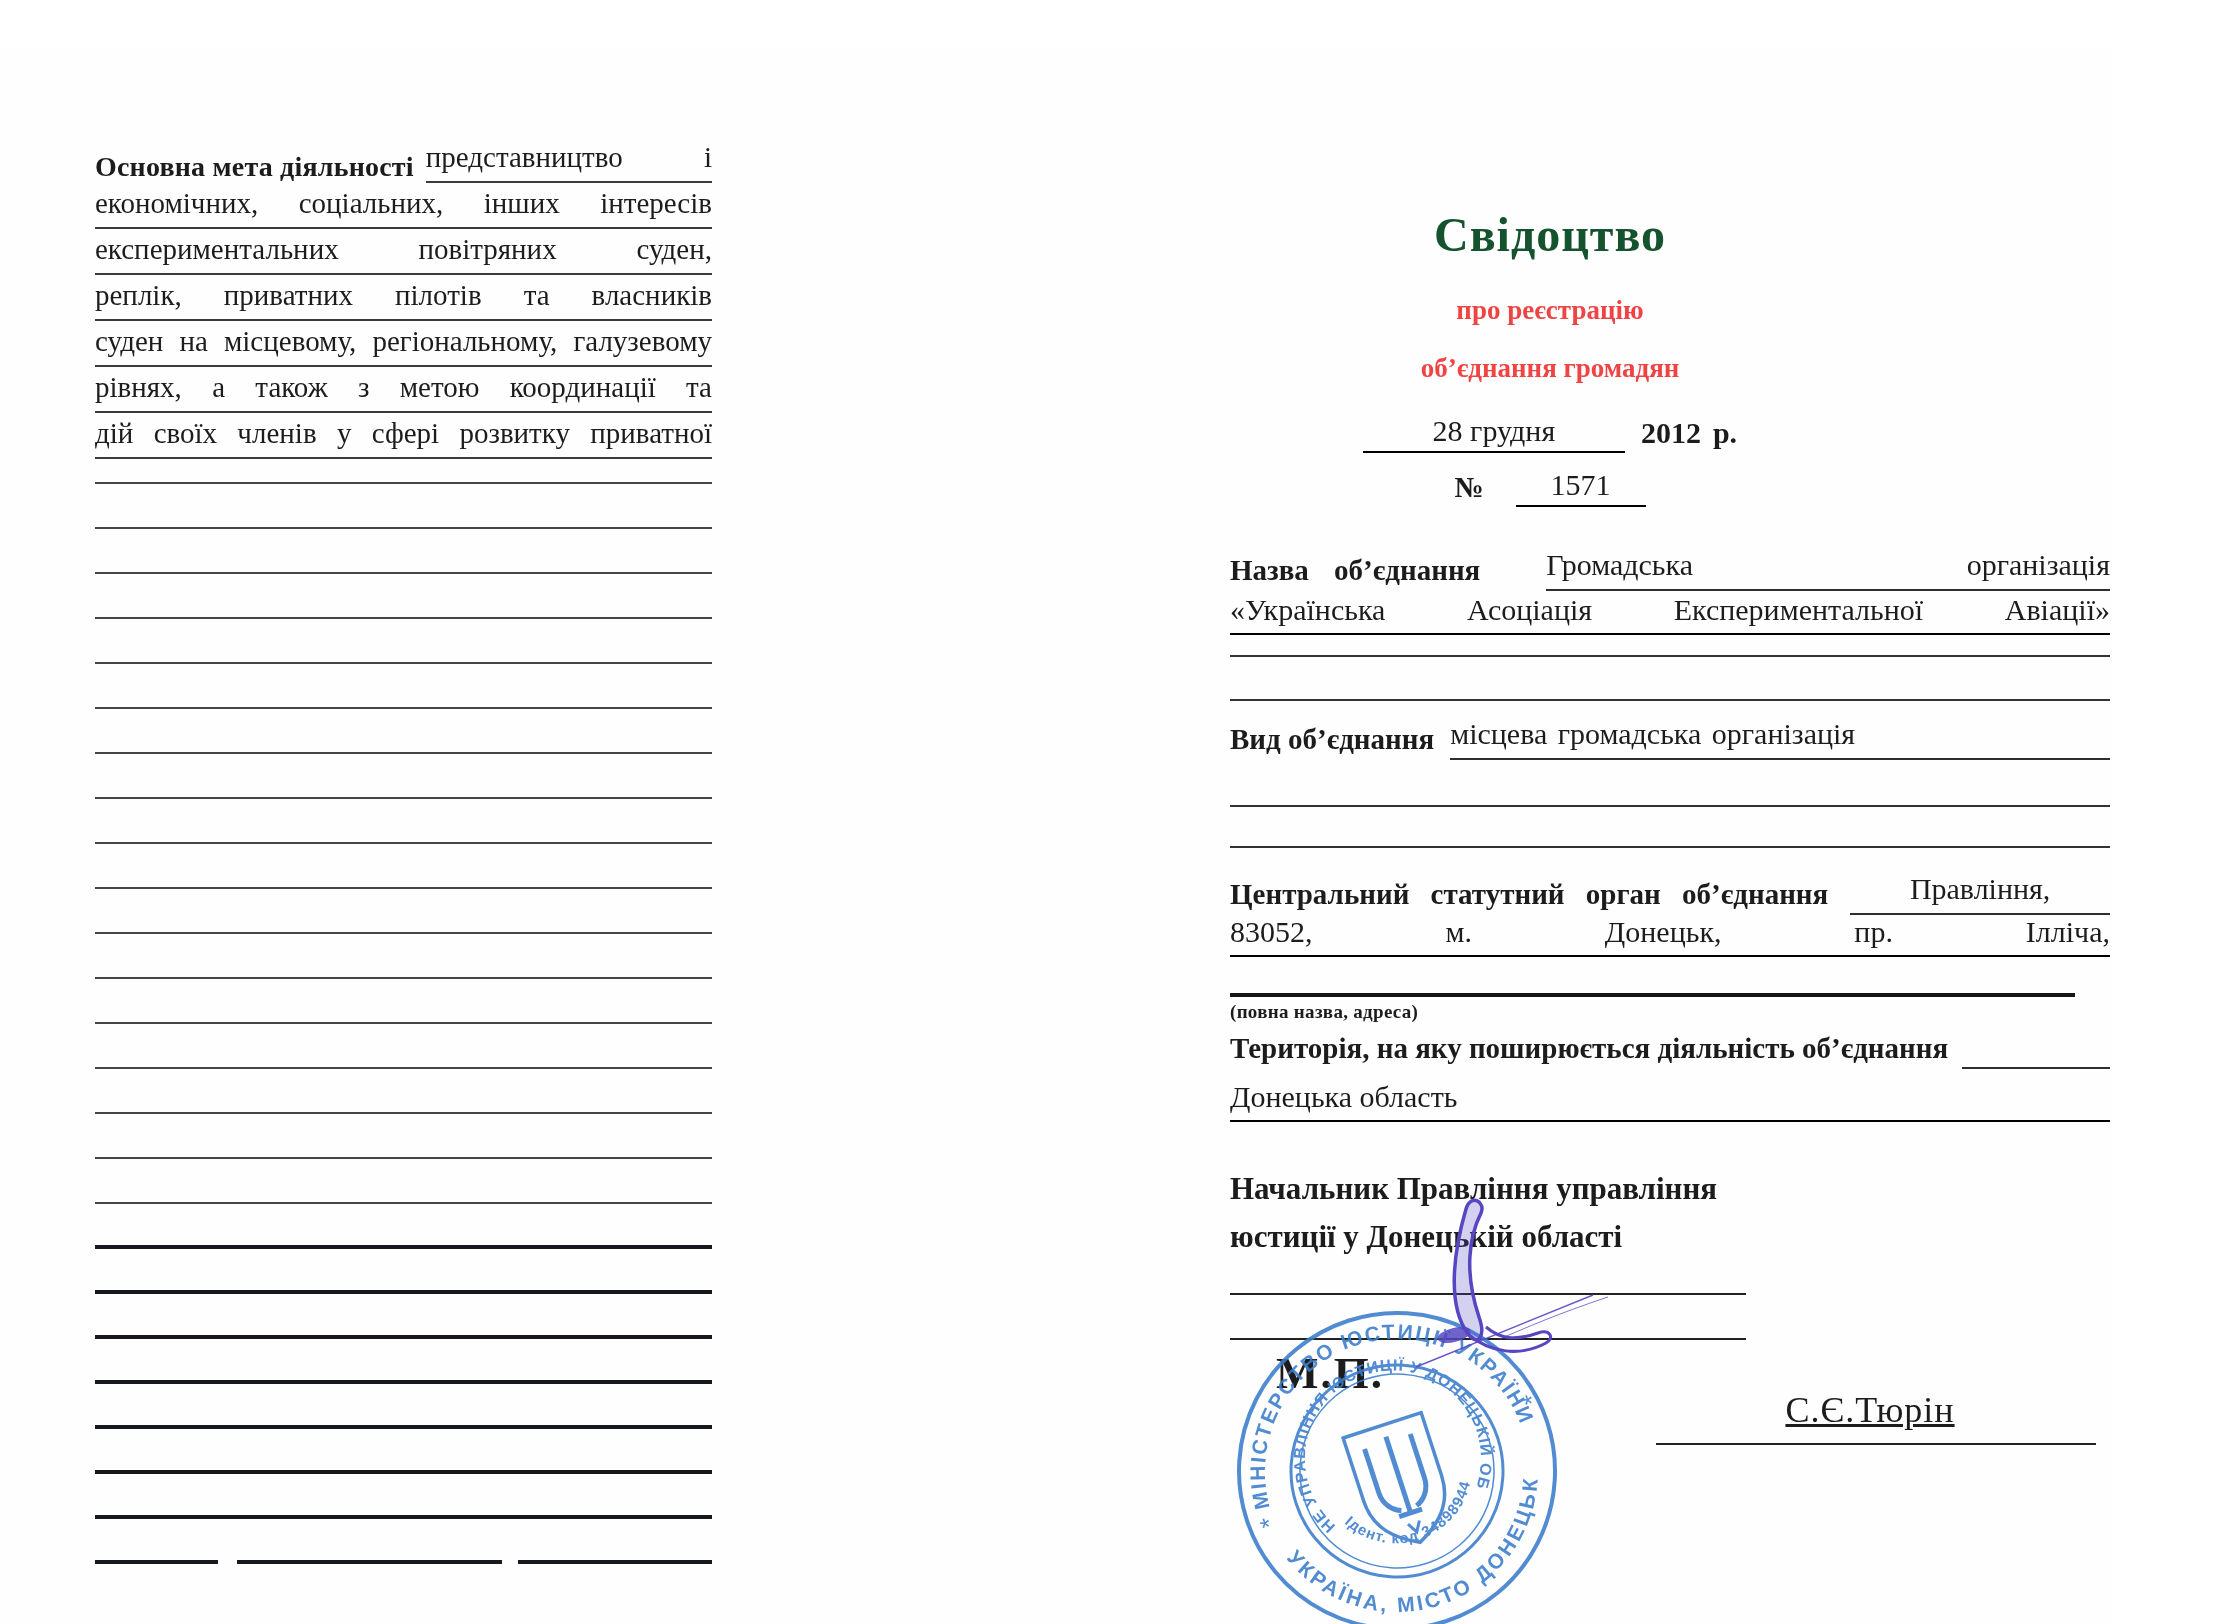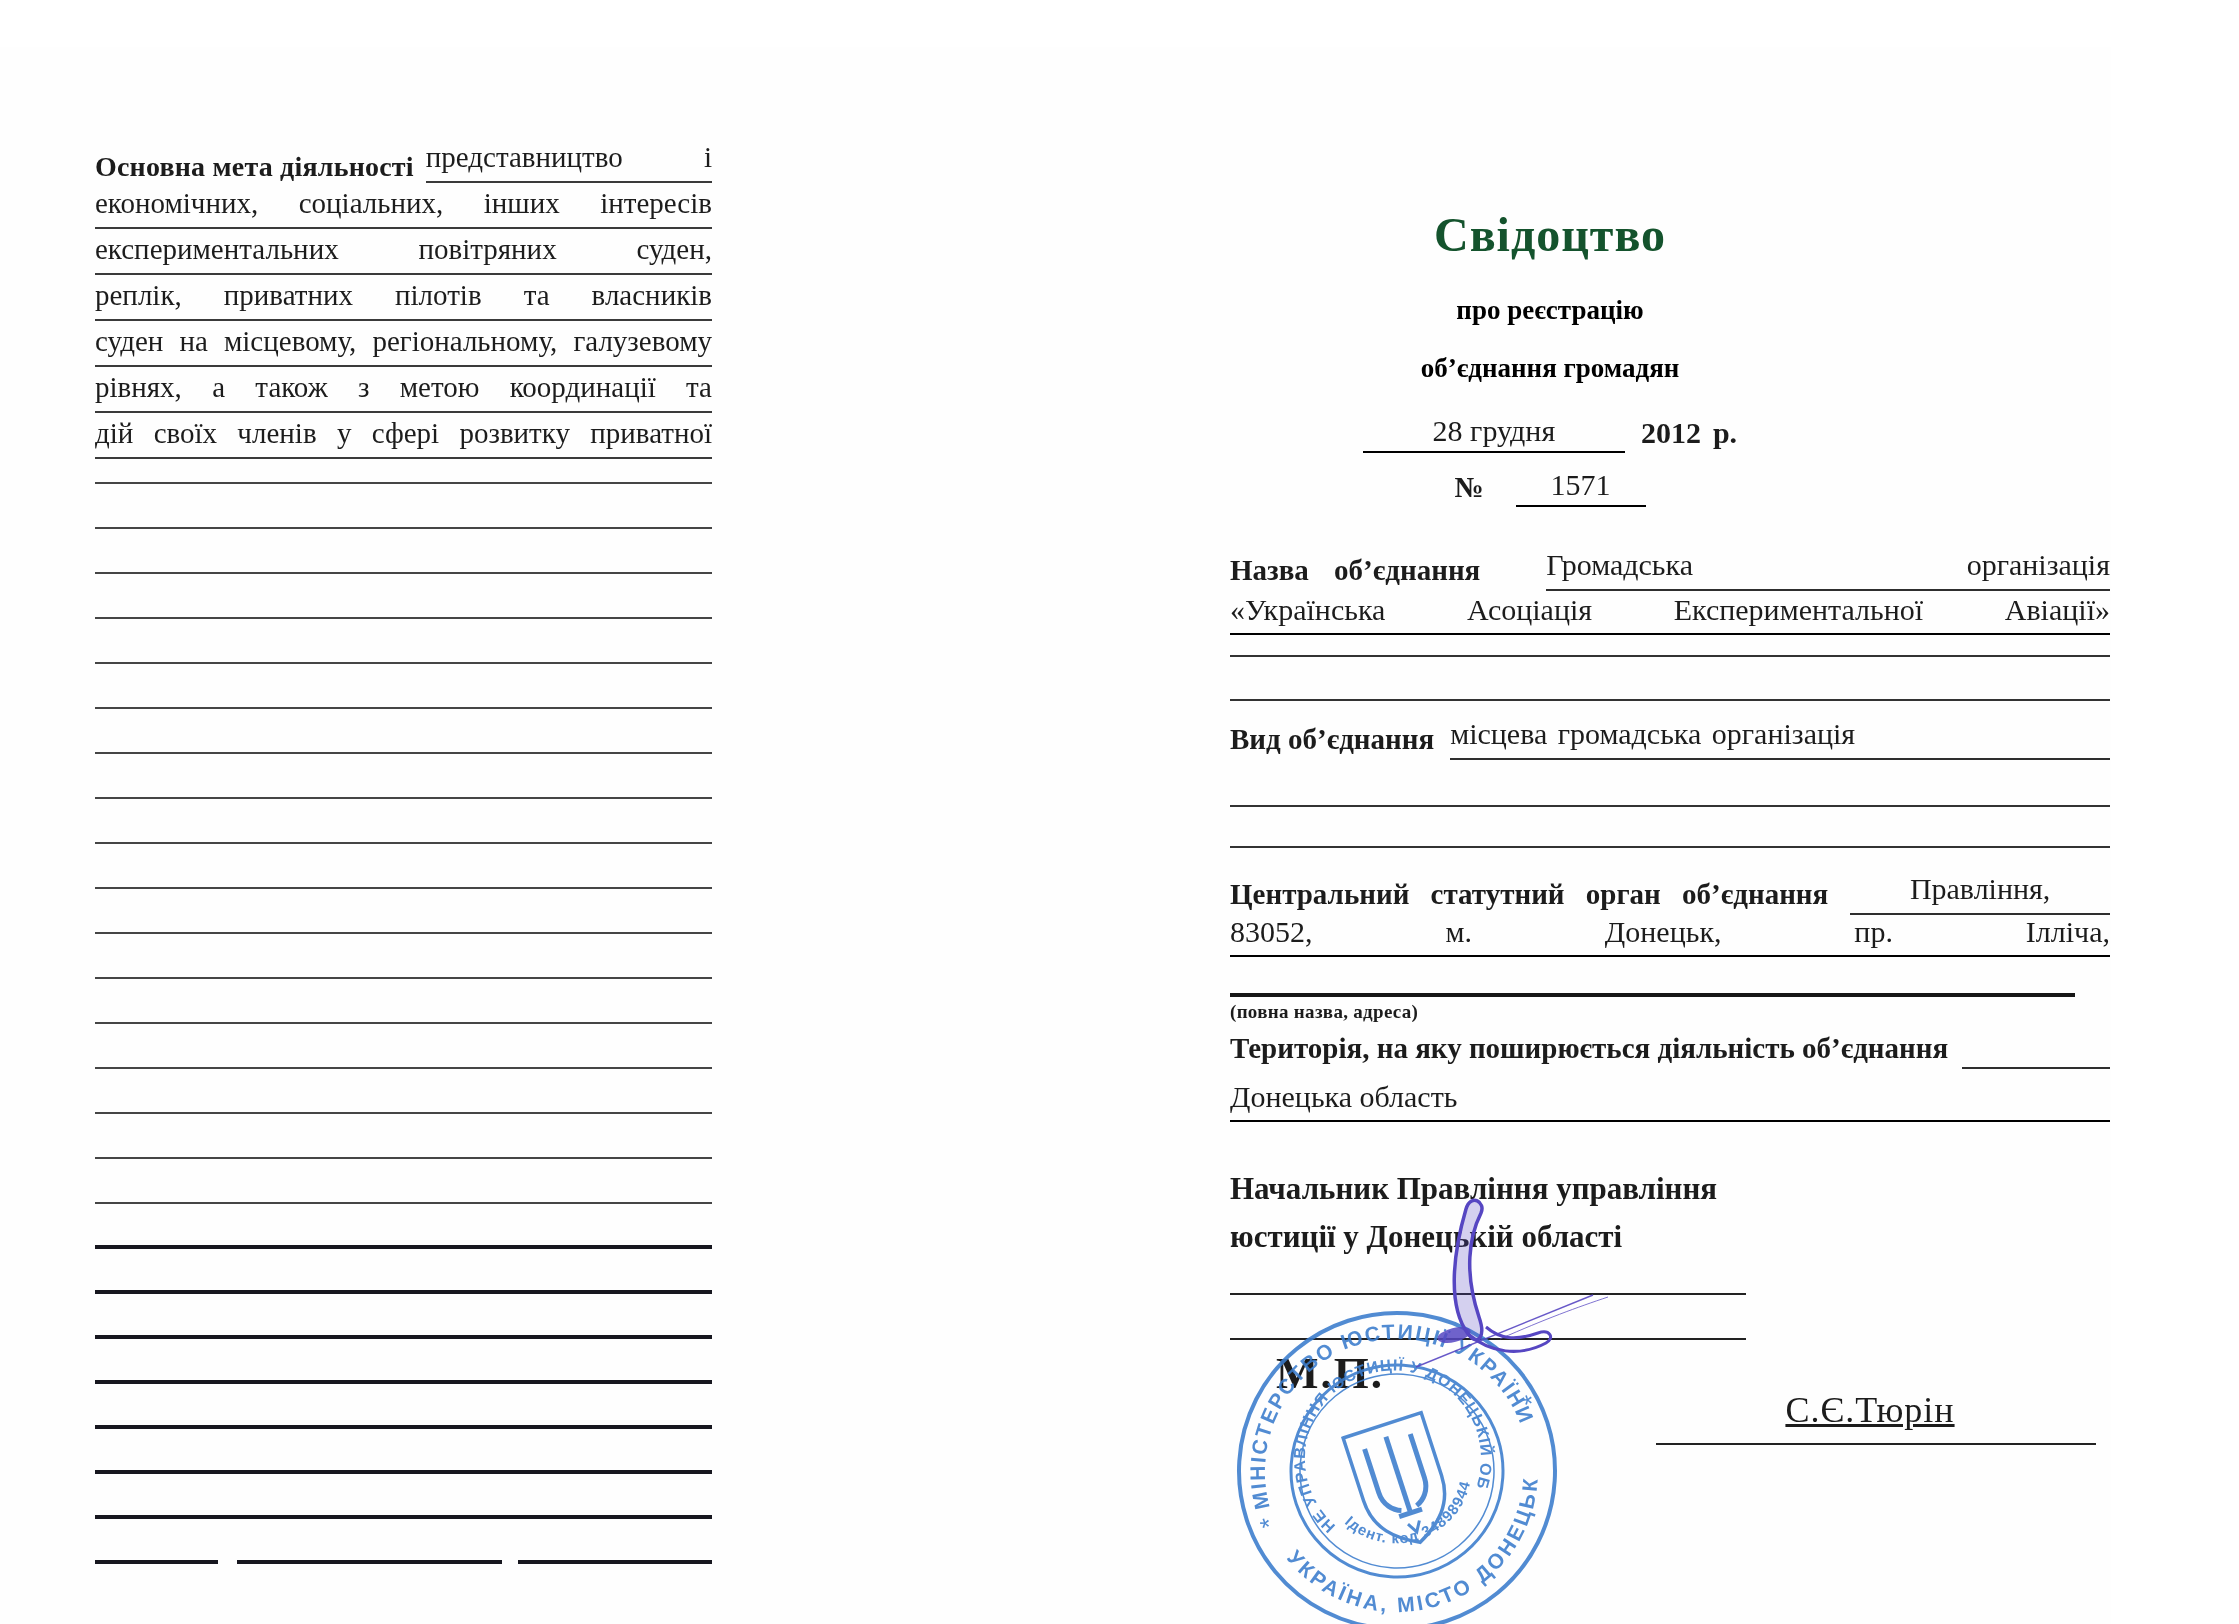--- a/index.html
+++ b/index.html
@@ -19,21 +19,21 @@
   .blank-wrap{position:absolute;left:95px;top:392px;width:617px;}
   .blank-line{height:45px;position:relative;}
   .blank-line::after{content:"";position:absolute;left:0;right:0;bottom:0;border-bottom:2px solid #454545;}
   .blank-line.thick::after{border-bottom:4px solid #17171f;}
   .blank-line.broken::after{border-bottom:none;height:4px;
     background:linear-gradient(90deg,#17171f 0 20%,transparent 20% 23%,#17171f 23% 66%,transparent 66% 68.5%,#17171f 68.5% 100%);}
   
   .rabs{position:absolute;left:1230px;width:880px;}
   .center640{left:1230px;width:640px;text-align:center;}
   .title{font-size:48px;font-weight:bold;color:#14532d;letter-spacing:1px;}
-  .sub{font-size:27px;font-weight:bold;color:#000000;}
+  .sub{font-size:27px;font-weight:bold;color:#ef4444;}
   .flexrow{display:flex;align-items:flex-end;}
   .rline{height:44px;line-height:42px;overflow:hidden;}
   .lbl{font-weight:bold;font-size:29px;white-space:nowrap;}
   .val{font-size:30px;}
   .uline{border-bottom:2px solid #000000;}
   .jline{text-align:justify;}
   .bline{position:absolute;left:1230px;width:880px;height:0;border-bottom:2px solid #333;}
   .sigline{position:absolute;left:1230px;width:516px;height:0;border-bottom:2px solid #222;}
   .caption{font-size:19px;font-weight:bold;letter-spacing:.3px;}
   .mp{font-size:45px;font-weight:bold;letter-spacing:2px;}

